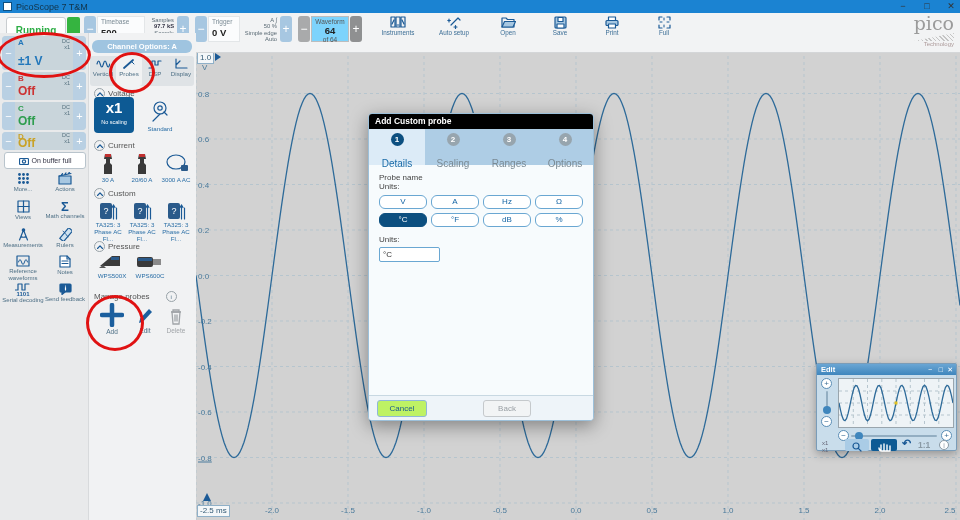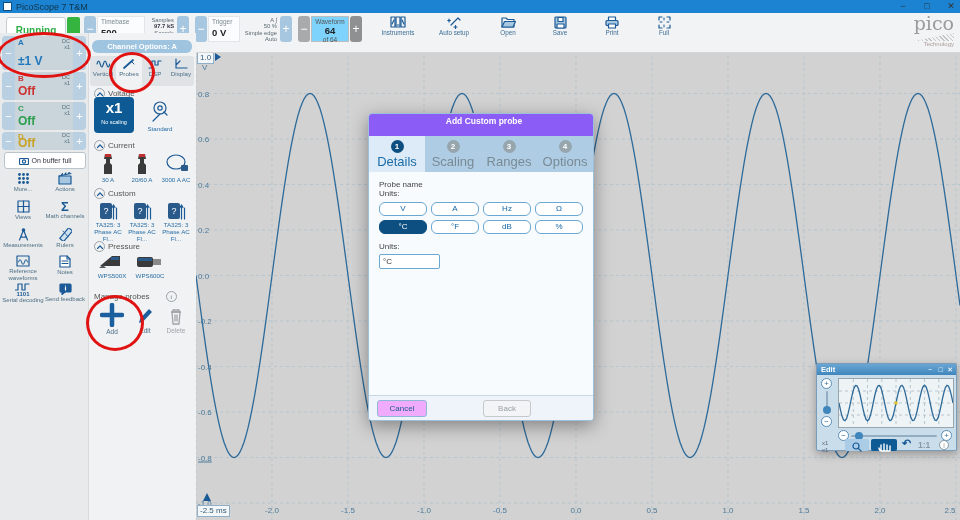--- a/index.html
+++ b/index.html
@@ -59,35 +59,35 @@
   
   .chart{left:196px;top:50px;width:764px;height:470px;background:#d2d2d2;overflow:hidden;}
   .gridline{stroke:#b6c5ce;stroke-width:1;stroke-dasharray:3 3;fill:none;}
   .wave{stroke:#2d6a99;stroke-width:1.3;fill:none;}
   .tick-label{position:absolute;font-size:8px;color:#4a7a9b;}
   .x-tick{bottom:5px;transform:translateX(-50%);}
   .y-tick{left:2px;transform:translateY(-50%);}
   .axisbox{position:absolute;background:#f4f7f9;border:1px solid #8fb0c8;font-size:8px;color:#335a75;padding:0 2px;line-height:10px;}
   
   .dialog{left:368px;top:113px;width:226px;height:308px;background:#f7fbfd;border-radius:4px;box-shadow:0 5px 18px rgba(0,0,0,.38);overflow:hidden;border:1px solid #9cc0da;box-sizing:border-box;}
-  .dlg-title{height:22px;background:#8b5cf6;color:#fff;font-size:8.5px;font-weight:bold;line-height:15px;padding-left:6px;text-align:center;}
+  .dlg-title{height:15px;background:#000000;color:#fff;font-size:8.5px;font-weight:bold;line-height:15px;padding-left:6px;}
   .steps{height:36px;background:#aecde5;display:flex;}
   .step{width:56.5px;text-align:center;padding-top:4px;box-sizing:border-box;}
   .step.active{background:#dcebf7;}
   .stepnum{width:13px;height:13px;border-radius:50%;background:#97a5ae;color:#fff;font-size:8px;font-weight:bold;line-height:13px;margin:0 auto;}
   .step.active .stepnum{background:#0c4f80;}
-  .steplab{font-size:13px;color:#7a8a94;margin-top:1px;}
+  .steplab{font-size:10px;color:#7a8a94;margin-top:12px;}
   .step.active .steplab{color:#1b6ca8;}
   .dlg-body{padding:8px 10px;font-size:8px;color:#444;}
   .fld{background:#fff;border:1px solid #6aa7d2;border-radius:2px;height:13px;line-height:13px;padding-left:3px;color:#333;font-size:8px;margin:3px 0 8px;}
   .unitgrid{display:grid;grid-template-columns:repeat(4,1fr);gap:4px;margin:4px 0 8px;}
   .unitbtn{height:12px;line-height:12px;text-align:center;background:#fff;border:1px solid #6aa7d2;border-radius:6px;color:#1565a5;font-size:8px;}
   .unitbtn.sel{background:#0c4f80;border-color:#0c4f80;color:#fff;}
   .dlg-foot{position:absolute;left:0;right:0;bottom:0;height:24px;background:#eef4f9;border-top:1px solid #c8d8e2;}
-  .dbtn{position:absolute;top:4px;height:15px;background:#f0abfc;border:1px solid #8fb8d8;border-radius:3px;color:#1b5a8e;font-size:8px;display:flex;align-items:center;justify-content:center;}
+  .dbtn{position:absolute;top:4px;height:15px;background:#bef264;border:1px solid #8fb8d8;border-radius:3px;color:#1b5a8e;font-size:8px;display:flex;align-items:center;justify-content:center;}
   .dbtn.dis{border-color:#c5c9cc;color:#9aa0a5;background:#f2f4f5;}
   
   .zoomwin{left:816px;top:363px;width:141px;height:88px;background:#c9ddeb;border:1px solid #7a9cb8;border-radius:2px;box-shadow:0 3px 10px rgba(0,0,0,.3);box-sizing:border-box;}
   .zw-title{height:11px;background:linear-gradient(#6aa6d4,#3f86bd);color:#fff;font-size:7.5px;font-weight:bold;line-height:11px;padding-left:4px;position:relative;}
   .zw-ctrl{position:absolute;top:0;font-size:7px;font-weight:normal;color:#fff;}
   .circ{position:absolute;width:11px;height:11px;border-radius:50%;background:#fff;border:1px solid #5a8db5;box-sizing:border-box;color:#3c6e96;font-size:8px;line-height:9px;text-align:center;}
   .zw-chart{position:absolute;left:21px;top:14px;width:116px;height:50px;background:#eef3f6;border:1px solid #99a5ad;box-sizing:border-box;}
   .track{position:absolute;background:#93aec2;border-radius:2px;}
   .thumb{position:absolute;width:8px;height:8px;border-radius:50%;background:#3f86bd;}
   .zw-btn{position:absolute;height:12px;border-radius:2px;}

